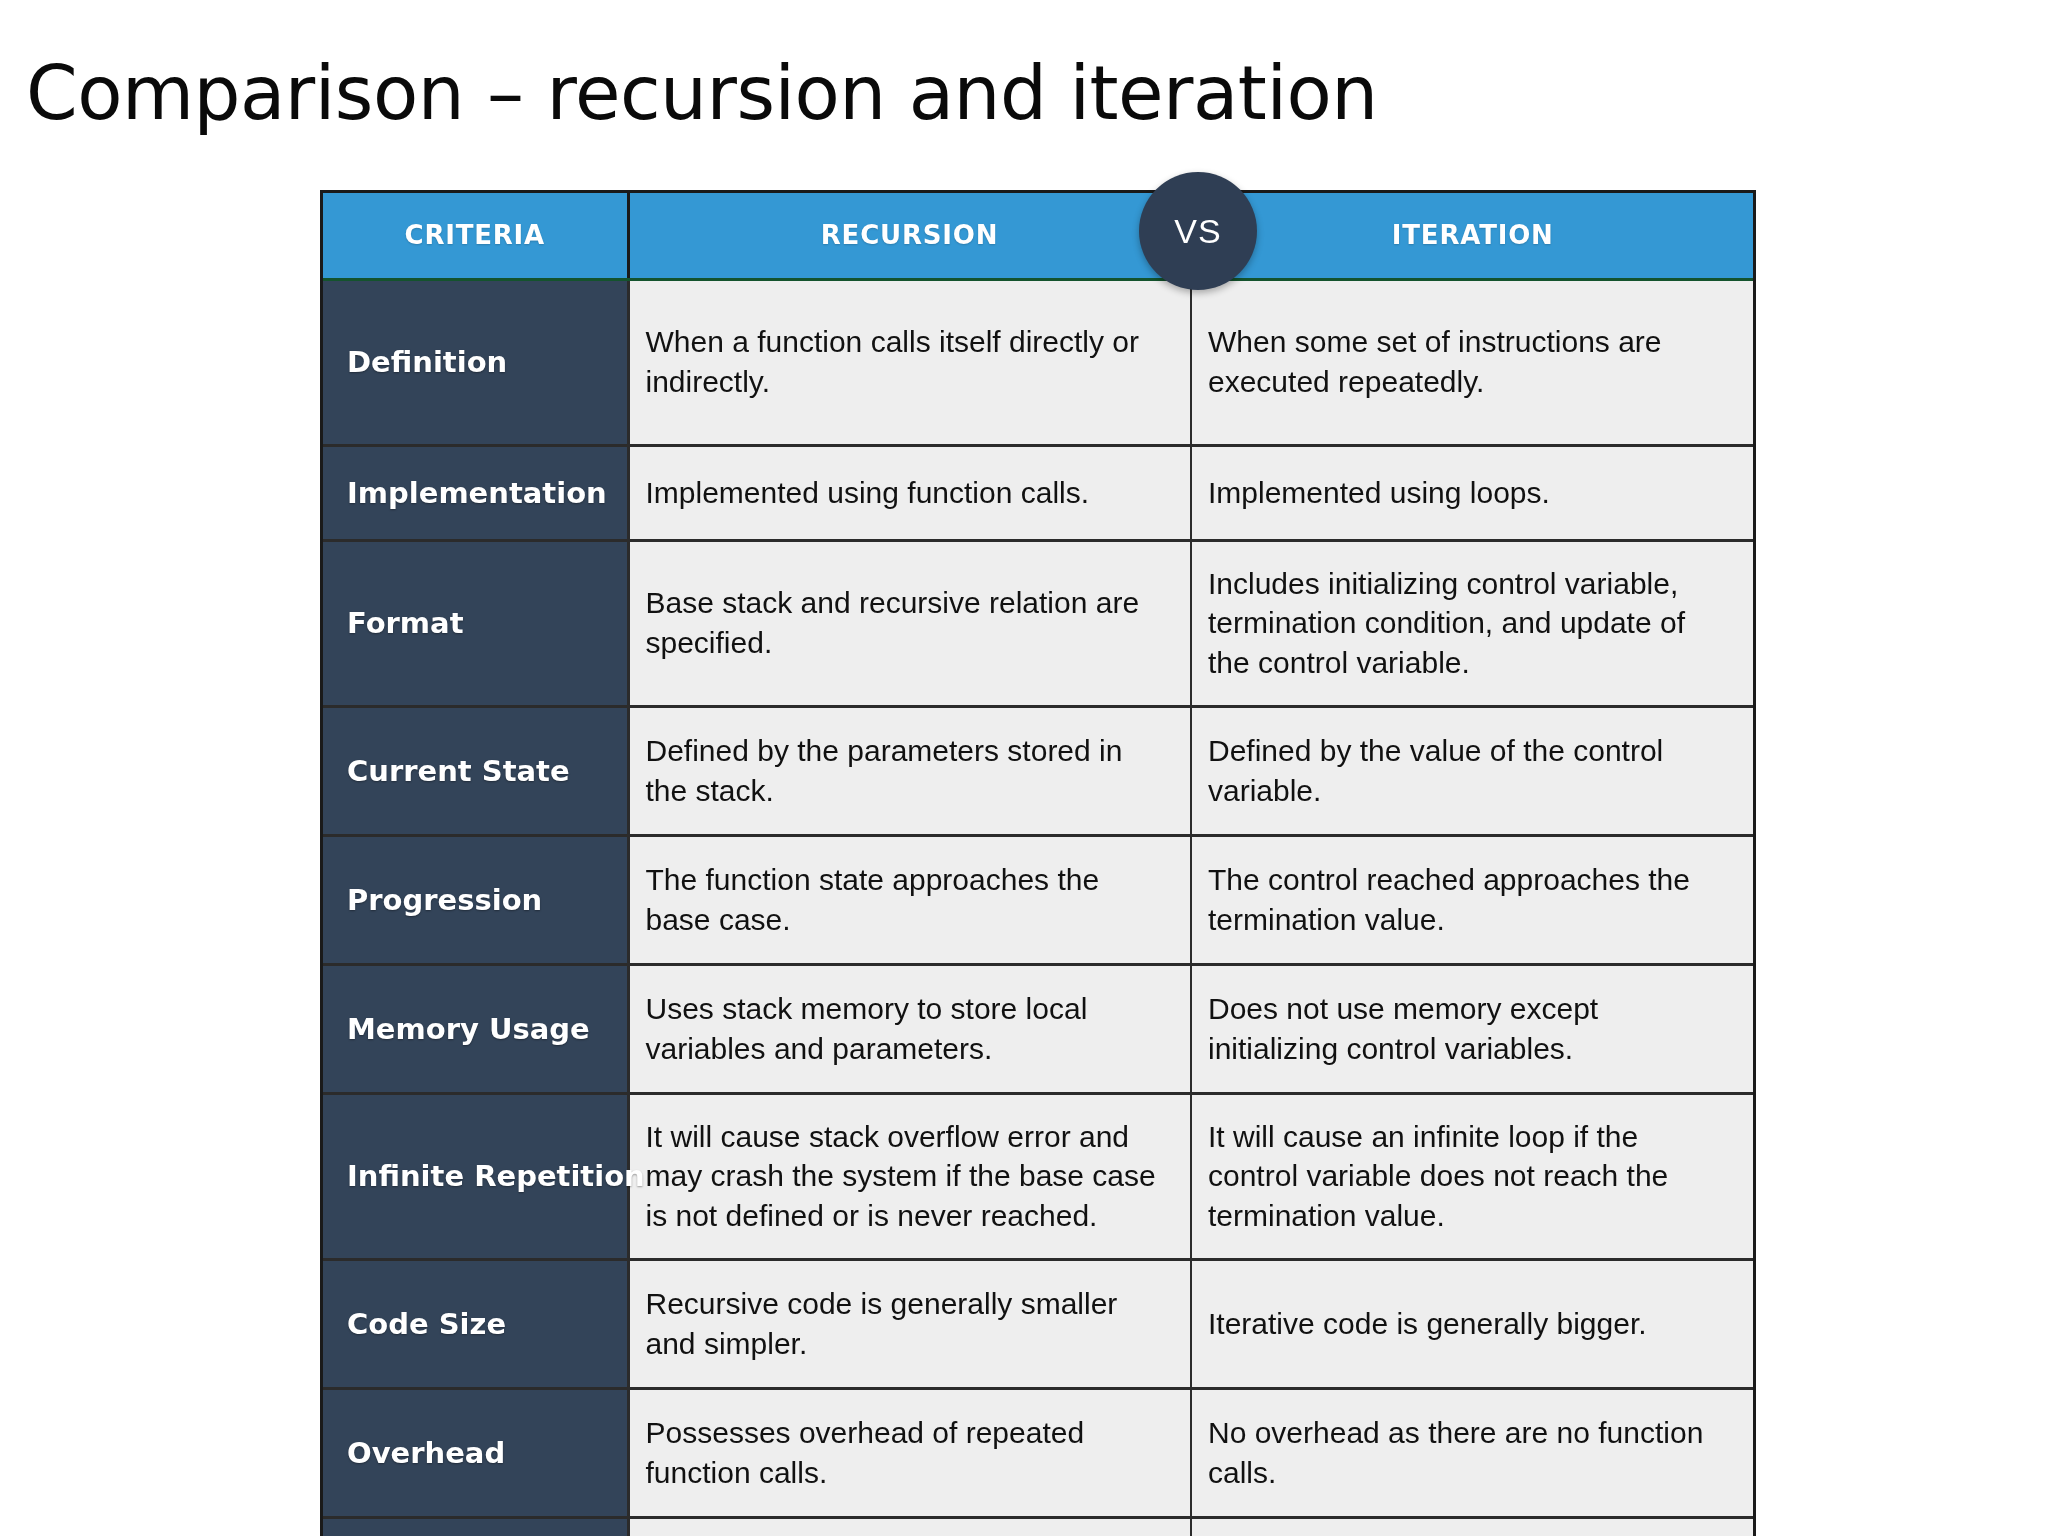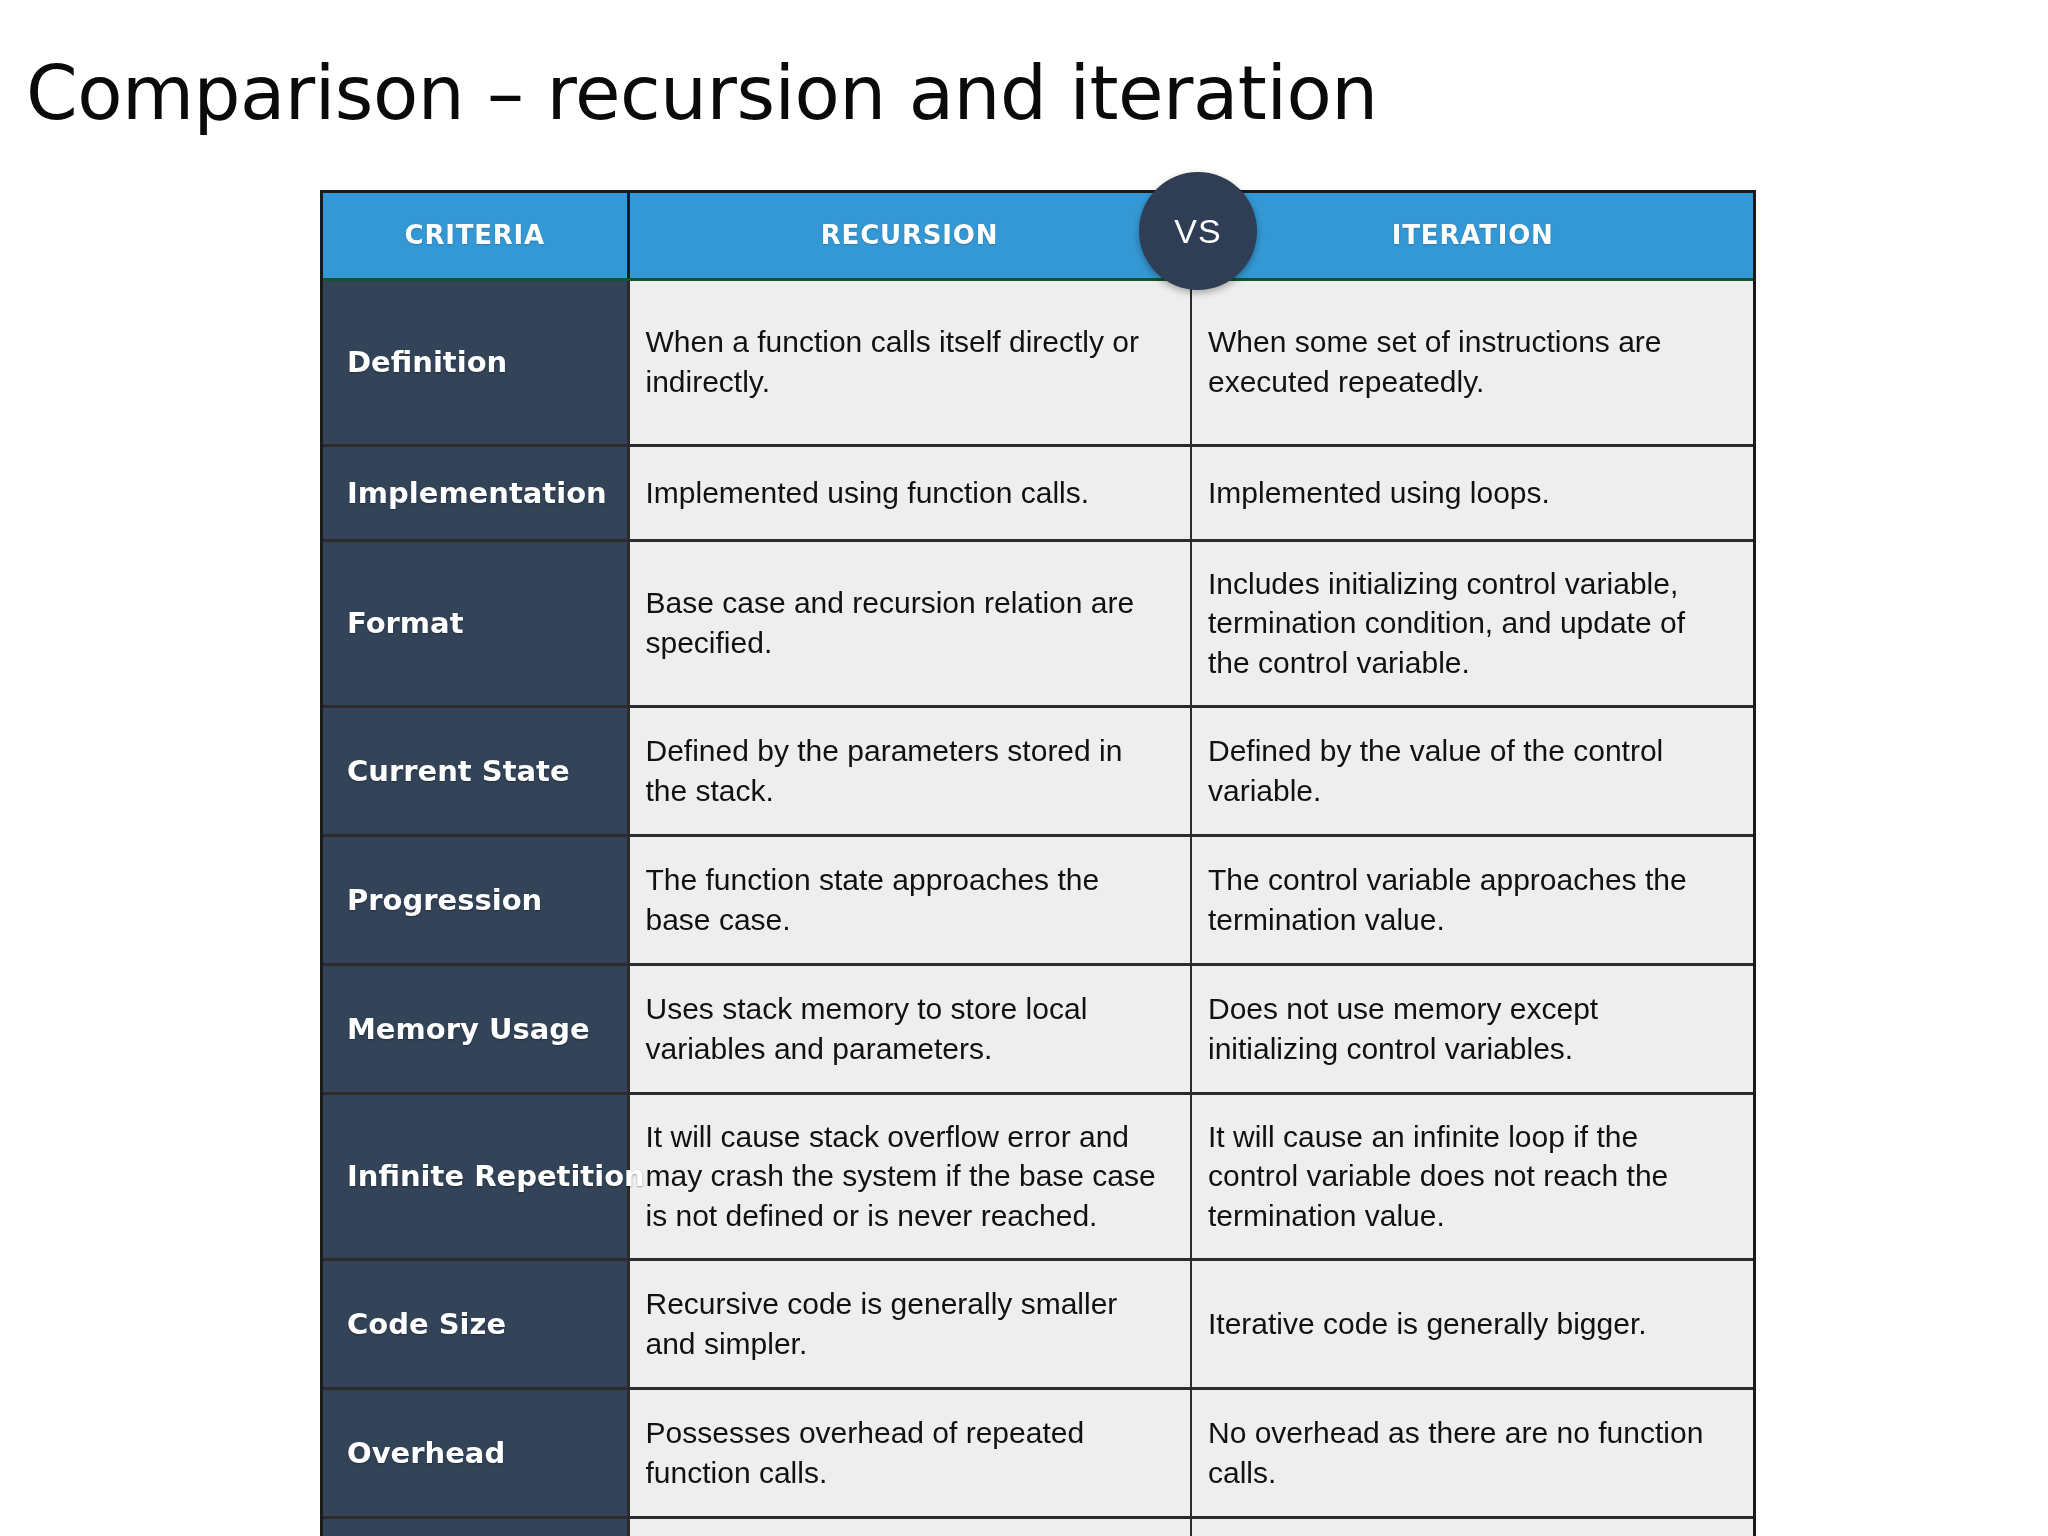--- a/index.html
+++ b/index.html
@@ -157,42 +157,42 @@
           <td class="value-cell">
             <span class="txt">Implemented using function calls.</span>
           </td>
           <td class="value-cell">
             <span class="txt">Implemented using loops.</span>
           </td>
         </tr>
         <tr class="h-tall">
           <td class="criteria-cell">Format</td>
           <td class="value-cell">
-            <span class="txt">Base case and recursion relation are specified.</span>
+            <span class="txt">Base stack and recursive relation are specified.</span>
           </td>
           <td class="value-cell">
             <span class="txt">Includes initializing control variable, termination condition, and update of the control variable.</span>
           </td>
         </tr>
         <tr class="h-mid">
           <td class="criteria-cell">Current State</td>
           <td class="value-cell">
             <span class="txt">Defined by the parameters stored in the stack.</span>
           </td>
           <td class="value-cell">
             <span class="txt">Defined by the value of the control variable.</span>
           </td>
         </tr>
         <tr class="h-mid">
           <td class="criteria-cell">Progression</td>
           <td class="value-cell">
             <span class="txt">The function state approaches the base case.</span>
           </td>
           <td class="value-cell">
-            <span class="txt">The control variable approaches the termination value.</span>
+            <span class="txt">The control reached approaches the termination value.</span>
           </td>
         </tr>
         <tr class="h-mid">
           <td class="criteria-cell">Memory Usage</td>
           <td class="value-cell">
             <span class="txt">Uses stack memory to store local variables and parameters.</span>
           </td>
           <td class="value-cell">
             <span class="txt">Does not use memory except initializing control variables.</span>
           </td>

